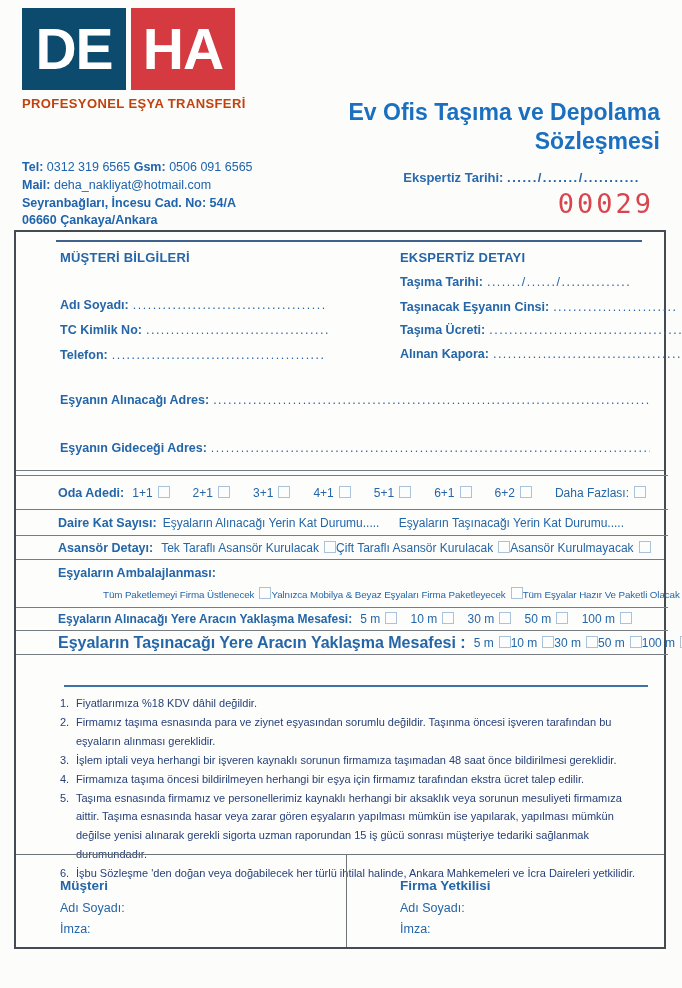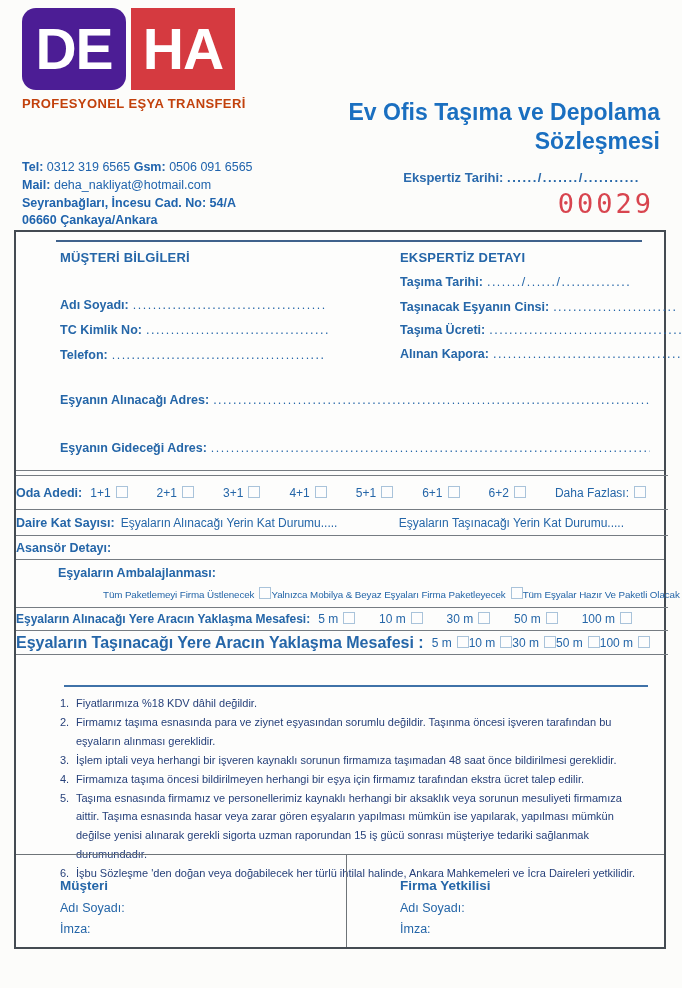--- a/index.html
+++ b/index.html
@@ -9,21 +9,21 @@
     font-family:"Liberation Sans", sans-serif;
     color:#2566a8;
     -webkit-font-smoothing:antialiased;
   }
   .abs{position:absolute;}
 
   
   .logo{left:22px;top:8px;display:flex;gap:5px;}
   .logo .tile{width:104px;height:82px;display:flex;align-items:center;justify-content:center;
     color:#fff;font-weight:bold;font-size:57px;letter-spacing:-1px;}
-  .tile-blue{background:#4c1d95;border-radius:14px;}
+  .tile-blue{background:#0c4a6e;}
   .tile-red{background:#d53a40;}
   .tagline{left:22px;top:96px;font-size:13px;font-weight:bold;color:#c2410c;letter-spacing:.4px;}
   .doc-title{right:22px;top:98px;width:340px;text-align:right;
     font-size:23px;font-weight:bold;color:#1a6fc0;line-height:1.25;}
   .contact{left:22px;top:159px;font-size:12.5px;line-height:1.42;color:#2064ad;}
   .contact b{font-weight:bold;}
   .ekspertiz-date{right:42px;top:170px;font-size:13px;font-weight:600;color:#2a6aad;}
   .serial{right:28px;top:188px;font-family:"DejaVu Sans Mono",monospace;
     font-size:27px;color:#d8454f;letter-spacing:3px;}
 
@@ -34,21 +34,21 @@
   .inner-topline{position:absolute;left:40px;width:586px;top:8px;border-top:2px solid #40628c;}
   .sec-heading{font-size:13px;font-weight:bold;letter-spacing:.2px;color:#2566a8;}
   .field{position:absolute;font-size:12.5px;white-space:nowrap;display:flex;}
   .field .lbl{font-weight:600;margin-right:4px;}
   .dots{letter-spacing:1.5px;overflow:hidden;white-space:nowrap;color:#2566a8;}
   .addr{left:44px;right:14px;display:flex;}
   .addr .dots{flex:1;}
 
   
   .row{position:absolute;left:0;width:652px;box-sizing:border-box;display:flex;align-items:center;
-    font-size:12px;border-top:1px solid #767c82;}
+    padding-left:42px;font-size:12px;border-top:1px solid #767c82;}
   .row .rlbl{font-weight:bold;font-size:12.5px;white-space:nowrap;}
   .optwrap{flex:1;display:flex;justify-content:space-between;align-items:flex-start;margin-left:8px;}
   .opt{display:flex;align-items:center;white-space:nowrap;}
   .checkbox{display:inline-block;width:10px;height:10px;border:1px solid #a9c3da;background:#fdfdfd;
     margin-left:5px;position:relative;top:-1px;}
 
   .pack-head{position:absolute;left:42px;top:334px;font-size:12.5px;font-weight:bold;}
   .pack-opts{position:absolute;left:40px;top:356px;width:592px;display:flex;
     justify-content:space-between;font-size:9.8px;letter-spacing:-.1px;margin-left:47px;}
 
@@ -189,20 +189,34 @@
   </div>
 
   <div class="row" style="top:277px;height:26px;padding-right:44px;">
     <span class="rlbl">Daire Kat Sayısı:</span>
     <span style="margin-left:6px;white-space:nowrap;">Eşyaların Alınacağı Yerin Kat Durumu.....</span>
     <span style="margin-left:auto;white-space:nowrap;">Eşyaların Taşınacağı Yerin Kat Durumu.....</span>
   </div>
 
   <div class="row" style="top:303px;height:24px;padding-right:24px;">
     <span class="rlbl">Asansör Detayı:</span>
+    <div class="optwrap">
+      <span class="opt">
+          <span>Tek Taraflı Asansör Kurulacak</span>
+          <span class="checkbox"></span>
+        </span>
+      <span class="opt">
+          <span>Çift Taraflı Asansör Kurulacak</span>
+          <span class="checkbox"></span>
+        </span>
+      <span class="opt">
+          <span>Asansör Kurulmayacak</span>
+          <span class="checkbox"></span>
+        </span>
+    </div>
   </div>
 
   <div class="hline" style="top:327px;"></div>
   <div class="pack-head">Eşyaların Ambalajlanması:</div>
   <div class="pack-opts">
     <span class="opt">
         <span>Tüm Paketlemeyi Firma Üstlenecek</span>
         <span class="checkbox"></span>
       </span>
     <span class="opt">

